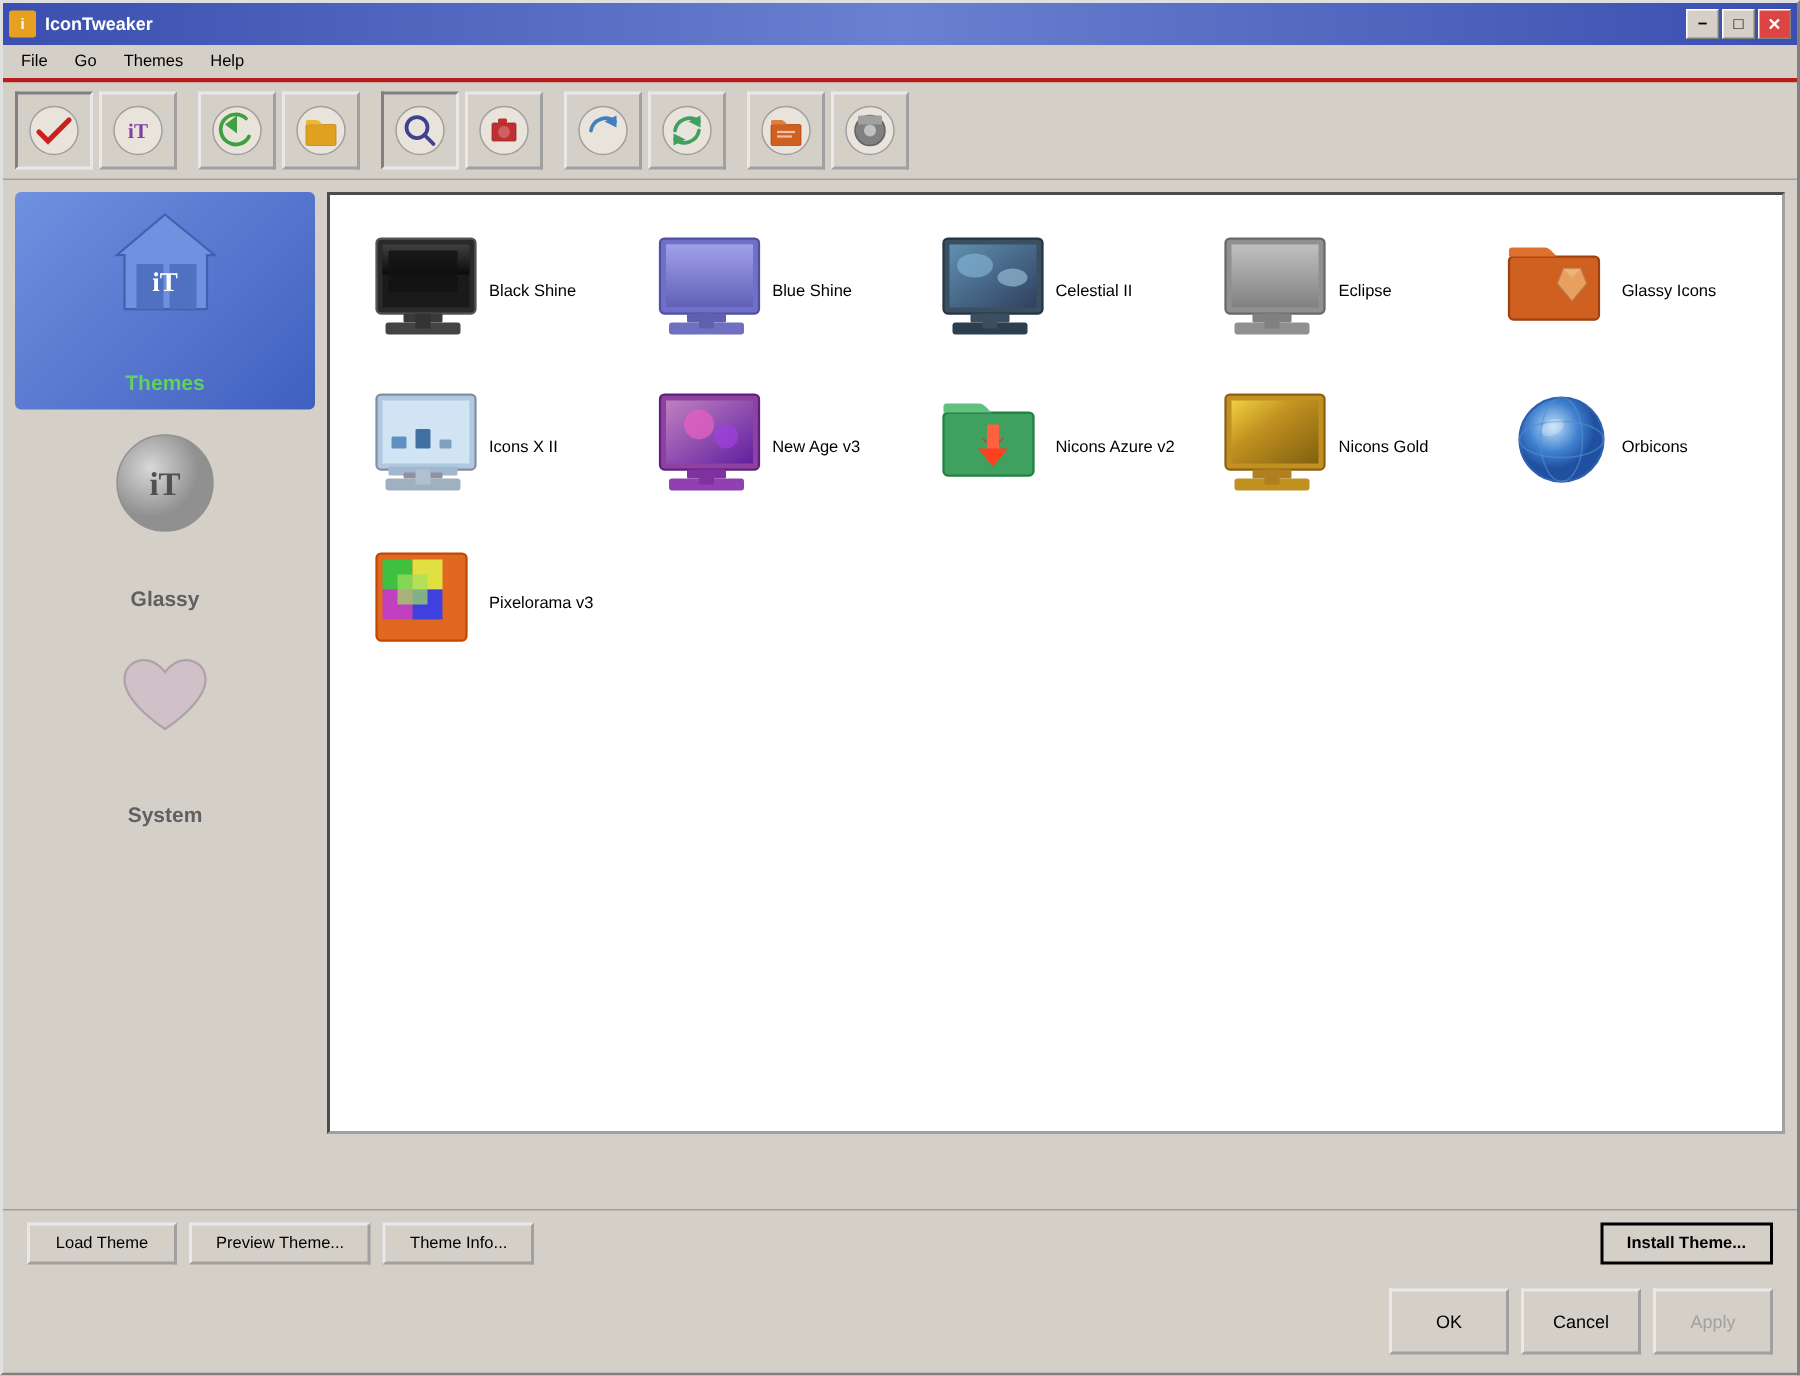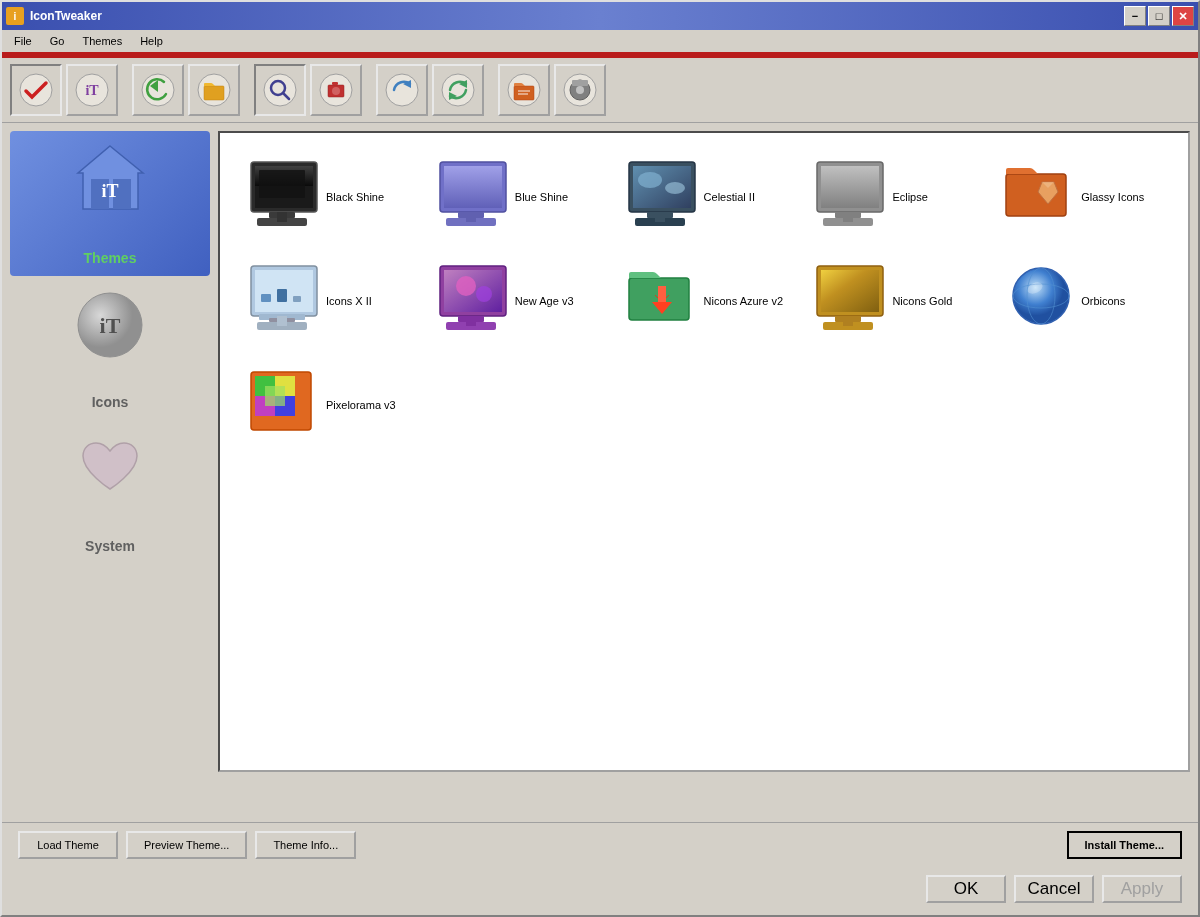--- a/index.html
+++ b/index.html
@@ -52,21 +52,21 @@
       display: flex; align-items: center; justify-content: center;
       font-size: 11px; cursor: pointer; font-weight: bold;
     }
     .tb-btn.close { background: #d44; color: white; }
 
     
     .menu-bar {
       background: #d4d0c8;
       padding: 3px 4px;
       display: flex; gap: 2px;
-      border-bottom: 6px solid #b91c1c;
+      border-bottom: 3px solid #b91c1c;
     }
     .menu-item {
       padding: 2px 8px;
       cursor: pointer;
       font-size: 11px;
     }
 
     
     .toolbar {
       background: #d4d0c8;
@@ -188,26 +188,26 @@
 
     
     .dialog-bottom {
       padding: 8px 16px 12px;
       display: flex;
       justify-content: flex-end;
       gap: 8px;
       background: #d4d0c8;
     }
     .dialog-btn {
-      padding: 2px 0;
+      padding: 13px 0;
       background: #d4d0c8;
       border: 2px solid #a0a0a0;
       border-top-color: #e8e8e8;
       border-left-color: #e8e8e8;
-      font-size: 17px;
+      font-size: 12px;
       cursor: pointer;
       width: 80px;
       text-align: center;
     }
     .dialog-btn.disabled { color: #a0a0a0; cursor: default; }
   </style>
 </head>
 <body>
 
 <div class="window">
@@ -330,21 +330,21 @@
         <svg width="70" height="70" viewBox="0 0 70 70">
           <circle cx="35" cy="35" r="32" fill="url(#grayGrad)" stroke="#909090" stroke-width="1"></circle>
           <defs>
             <radialGradient id="grayGrad" cx="35%" cy="35%">
               <stop offset="0%" stop-color="#d8d8d8"></stop>
               <stop offset="100%" stop-color="#909090"></stop>
             </radialGradient>
           </defs>
           <text x="35" y="43" text-anchor="middle" font-size="22" font-weight="bold" fill="#505050" font-family="serif">iT</text>
         </svg>
-        <span class="sidebar-label" style="color:#606060;">Icons</span>
+        <span class="sidebar-label" style="color:#606060;">Glassy</span>
       </div>
 
       <div class="sidebar-item">
         <svg width="70" height="70" viewBox="0 0 70 70">
 
           <path d="M35,55 C35,55 8,38 8,22 C8,14 14,9 21,9 C27,9 32,13 35,17 C38,13 43,9 49,9 C56,9 62,14 62,22 C62,38 35,55 35,55 Z" fill="#d0c0c8" stroke="#b0a0a8" stroke-width="1.5"></path>
         </svg>
         <span class="sidebar-label" style="color:#606060;">System</span>
       </div>
     </div>

